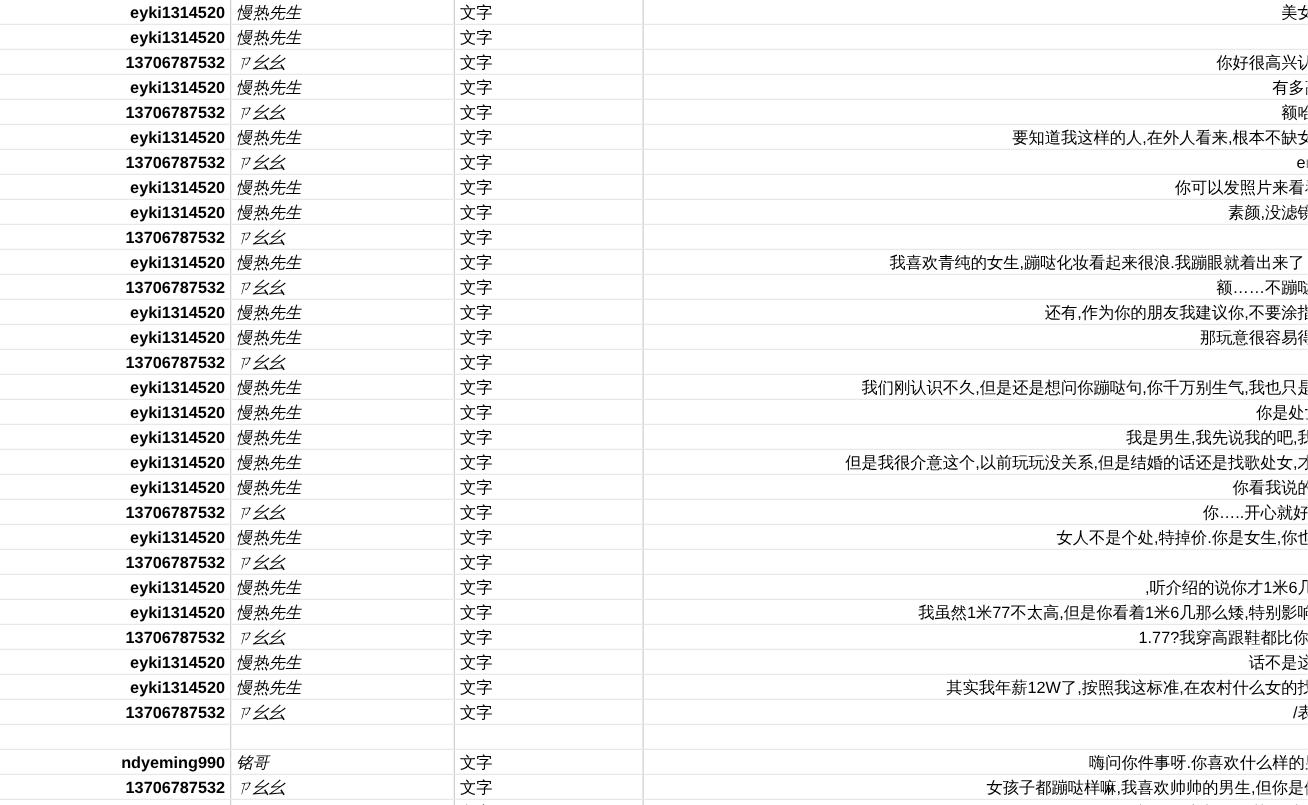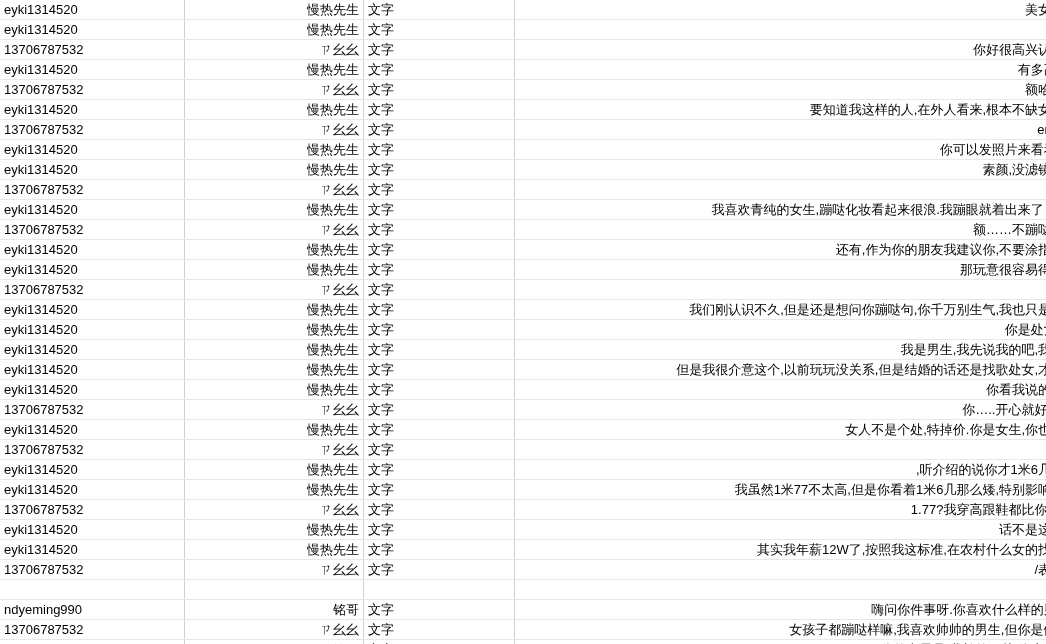--- a/index.html
+++ b/index.html
@@ -24,22 +24,22 @@
     height: 19px;
     padding: 0 4px;
     border-right: 1px solid #d0d0d0;
     border-bottom: 1px solid #e8e8e8;
     white-space: nowrap;
     overflow: hidden;
     font-size: 13px;
     line-height: 19px;
     vertical-align: middle;
   }
-  .col-a { width: 176px; text-align: left; }
-  .col-b { width: 170px; text-align: right; }
+  .col-a { width: 176px; text-align: right; font-weight: bold; }
+  .col-b { width: 170px; text-align: left; font-style: italic; }
   .col-c { width: 142px; }
   .col-d { width: 558px; text-align: right; padding-right: 8px; border-right: none; }
   tr.blank td {
     border-bottom: 1px solid #e8e8e8;
   }
   tr.blank td.col-d { text-align: right; }
 </style>
 </head>
 <body>
 

